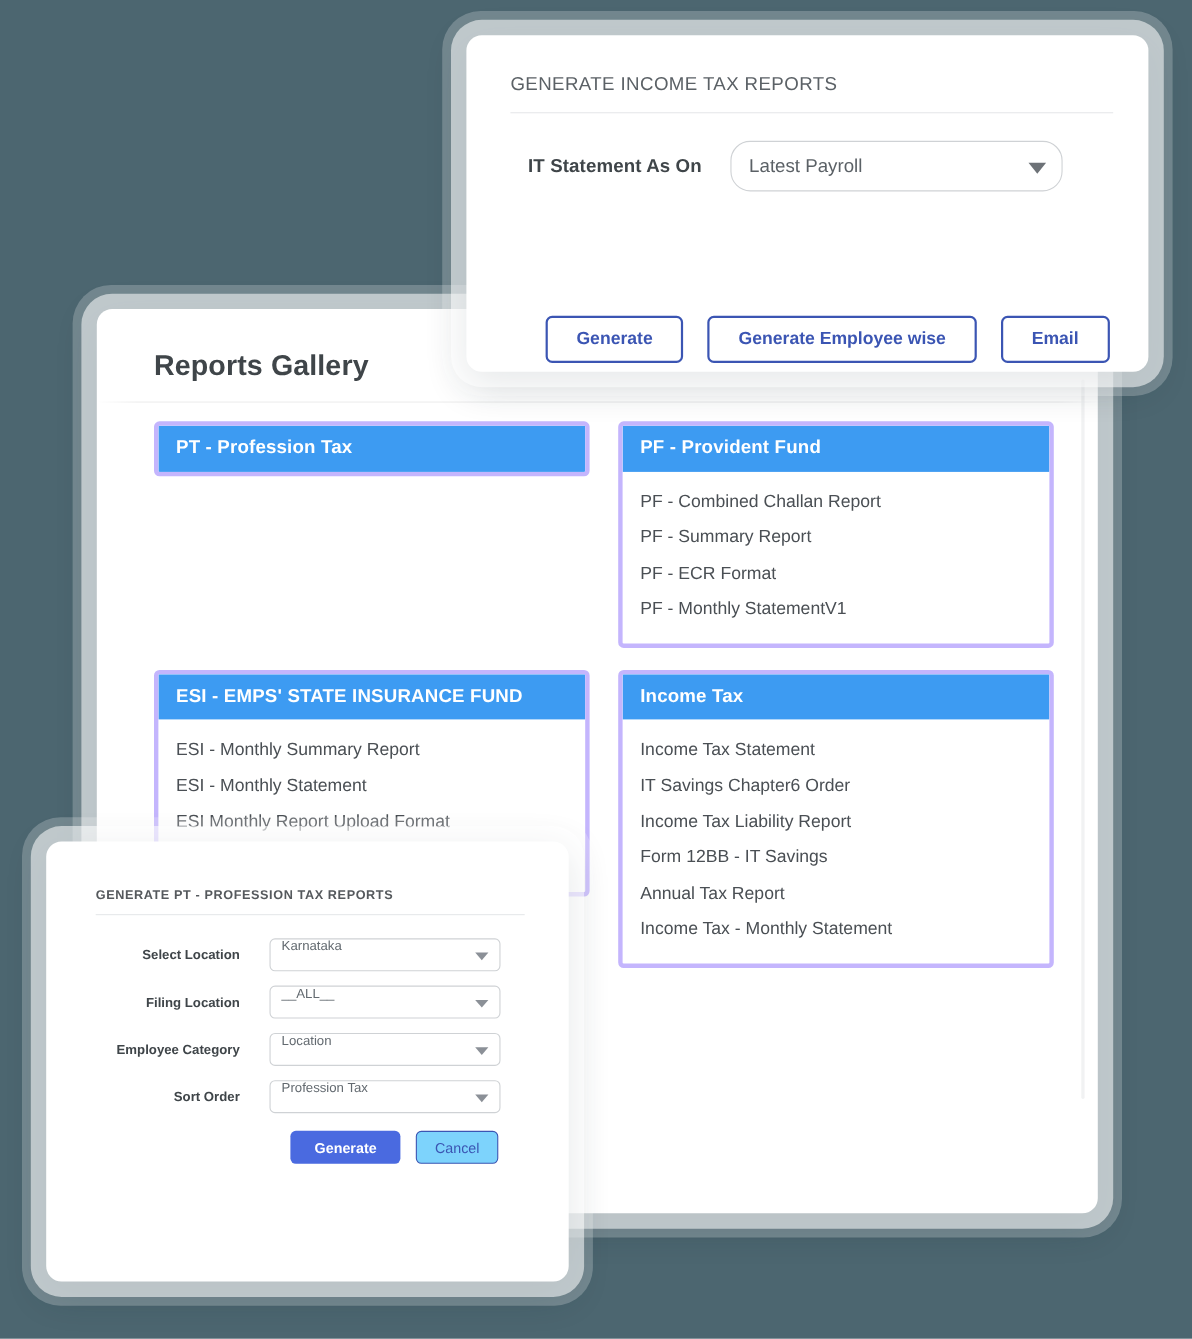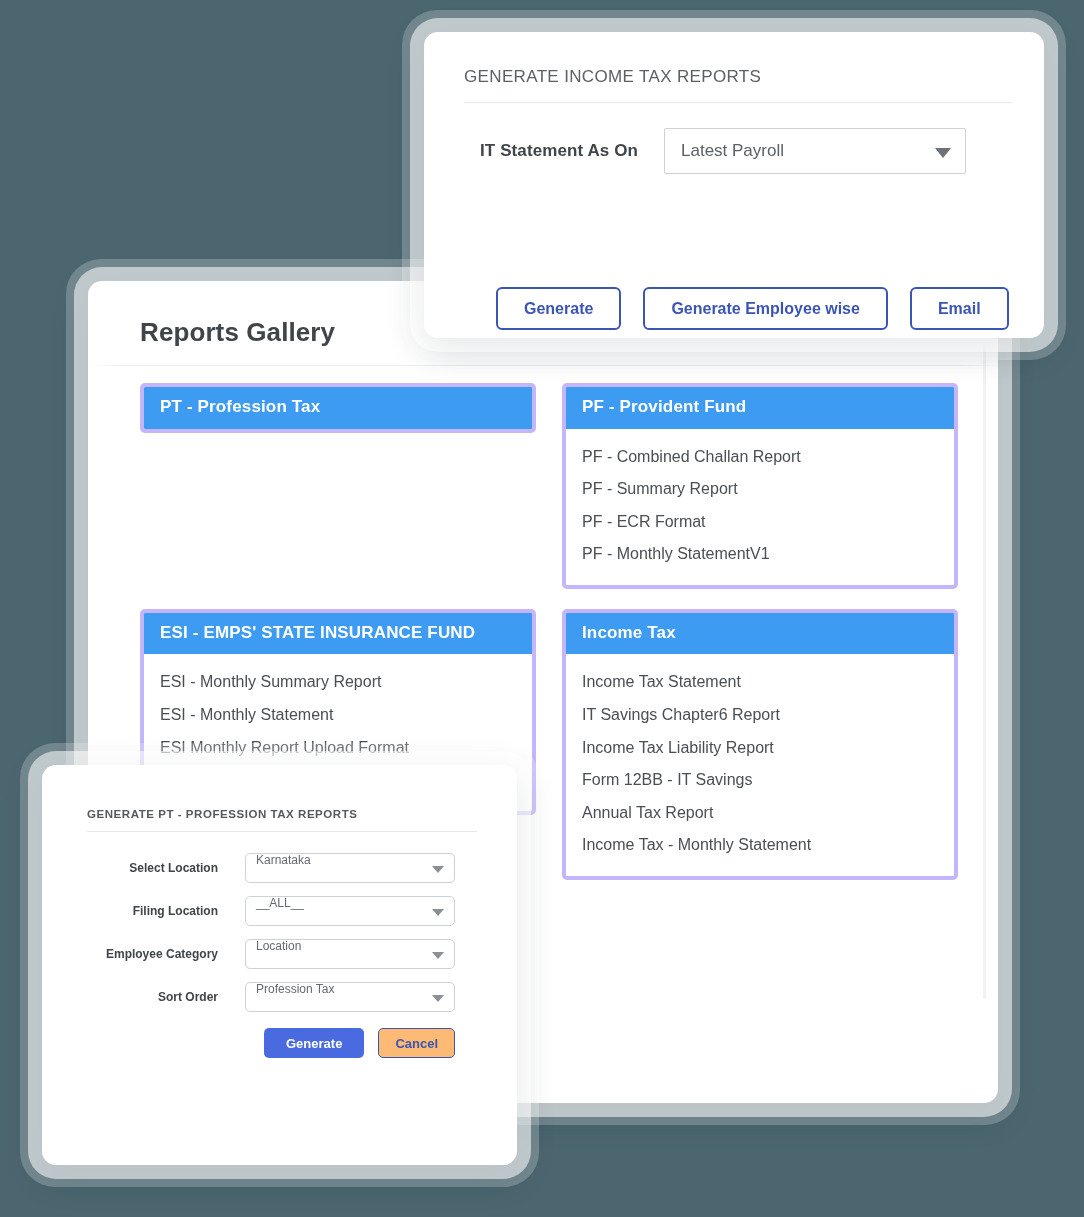--- a/index.html
+++ b/index.html
@@ -156,21 +156,21 @@
     color: #3f4549;
     padding-right: 26px;
     letter-spacing: 0.1px;
   }
 
   .select-box {
     position: relative;
     width: 302px;
     height: 46px;
     border: 1px solid #cfd2d5;
-    border-radius: 2px;
+    border-radius: 18px;
     background: #fff;
     display: flex;
     align-items: center;
     padding: 0 40px 0 16px;
     font-size: 17px;
     color: #5b6166;
     cursor: pointer;
   }
   .caret {
     position: absolute;
@@ -316,26 +316,26 @@
     border-radius: 5px;
     font-size: 13px;
     font-weight: bold;
     height: 30px;
     padding: 0 22px;
     display: flex; align-items: center; justify-content: center;
     cursor: pointer;
     font-family: inherit;
   }
   .btn-secondary {
-    background: #fdba74;
+    background: #7dd3fc;
     color: #3b55b3;
     border: 1.5px solid #3b55b3;
     border-radius: 5px;
     font-size: 13px;
-    font-weight: bold;
+    font-weight: normal;
     height: 30px;
     padding: 0 16px;
     display: flex; align-items: center; justify-content: center;
     cursor: pointer;
     font-family: inherit;
   }
 </style>
 </head>
 <body>
 
@@ -369,21 +369,21 @@
           <div class="report-item">ESI - Monthly Statement</div>
           <div class="report-item">ESI Monthly Report Upload Format</div>
           <div class="report-item">ESI - Challan Report</div>
         </div>
       </div>
 
       <div class="report-group">
         <div class="report-group-header">Income Tax</div>
         <div class="report-group-body">
           <div class="report-item">Income Tax Statement</div>
-          <div class="report-item">IT Savings Chapter6 Report</div>
+          <div class="report-item">IT Savings Chapter6 Order</div>
           <div class="report-item">Income Tax Liability Report</div>
           <div class="report-item">Form 12BB - IT Savings</div>
           <div class="report-item">Annual Tax Report</div>
           <div class="report-item">Income Tax - Monthly Statement</div>
         </div>
       </div>
 
     </div>
   </div>
 

